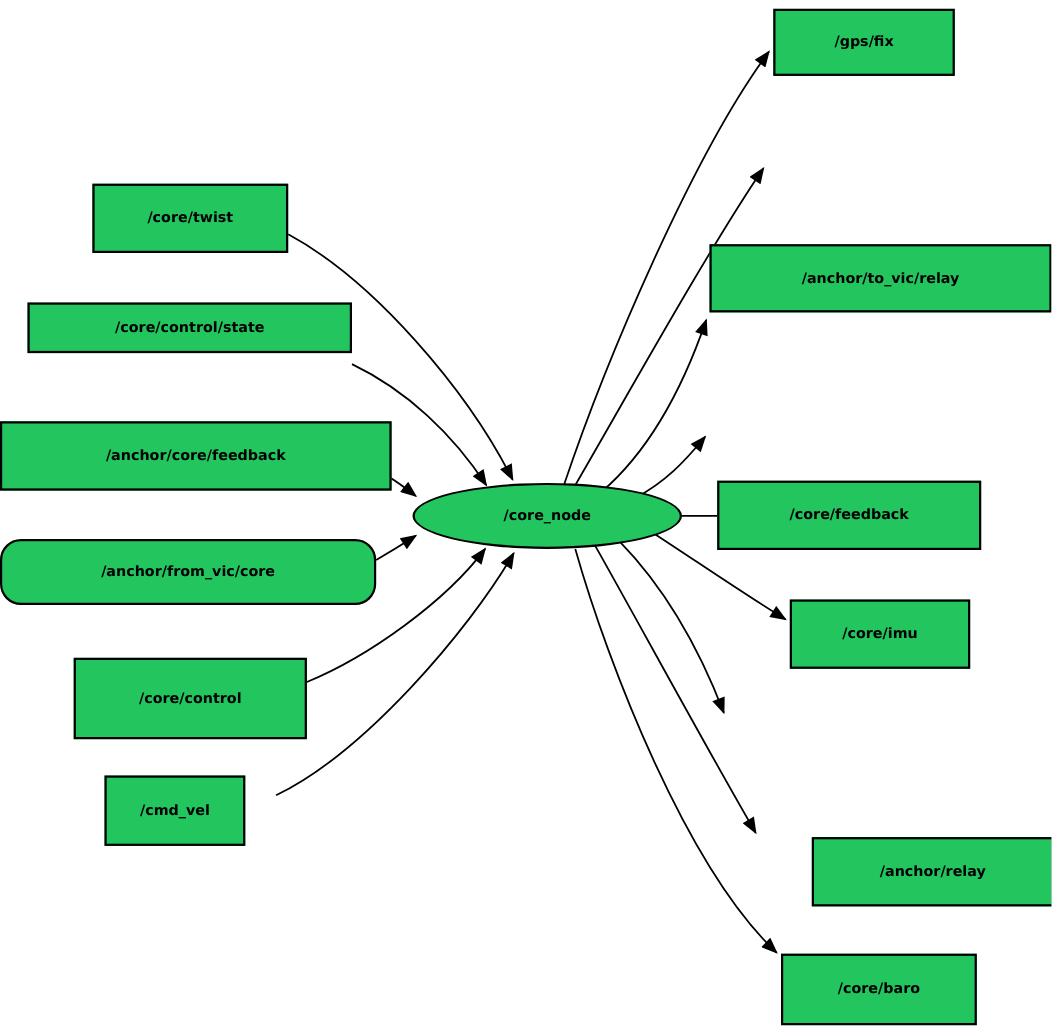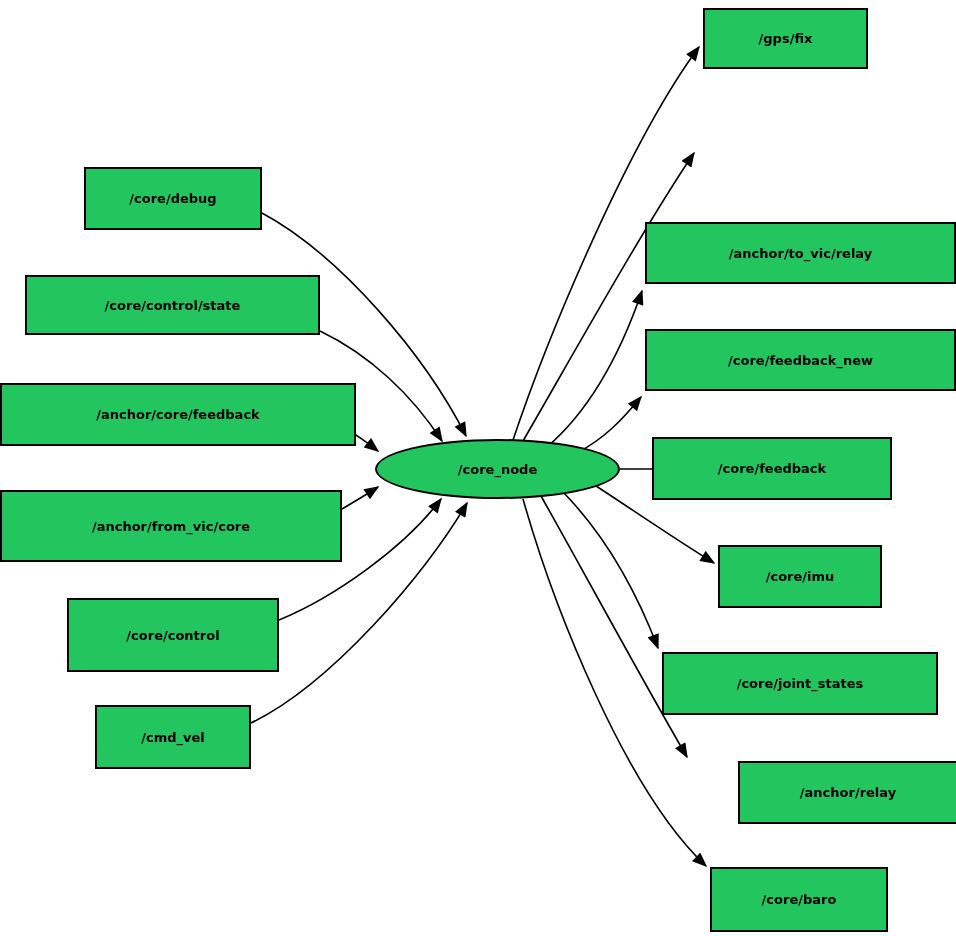--- a/index.html
+++ b/index.html
@@ -49,31 +49,29 @@
     <path class="edge" d="M 523 441 C 570 360, 645 225, 694 153" marker-end="url(#arrow)"></path>
     <path class="edge" d="M 547 447 C 590 410, 620 355, 642 291" marker-end="url(#arrow)"></path>
     <path class="edge" d="M 577 453 C 605 438, 622 420, 641 397" marker-end="url(#arrow)"></path>
     <path class="edge" d="M 620 469 C 640 469, 656 469, 676 469" marker-end="url(#arrow)"></path>
     <path class="edge" d="M 593 484 C 630 508, 672 537, 714 563" marker-end="url(#arrow)"></path>
     <path class="edge" d="M 563 492 C 600 530, 632 580, 658 648" marker-end="url(#arrow)"></path>
     <path class="edge" d="M 541 496 C 580 565, 645 685, 687 757" marker-end="url(#arrow)"></path>
     <path class="edge" d="M 523 499 C 553 605, 625 790, 706 866" marker-end="url(#arrow)"></path>
   </svg>
 
-  <div class="node" style="left:84px;top:167px;width:178px;height:63px;">/core/debug</div>
-  <div class="node" style="left:25px;top:275px;width:295px;height:60px;">/core/control/state</div>
+  <div class="node" style="left:84px;top:167px;width:178px;height:63px;">/core/twist</div>
+  <div class="node" style="left:25px;top:275px;width:295px;height:46px;">/core/control/state</div>
   <div class="node" style="left:0px;top:383px;width:356px;height:63px;">/anchor/core/feedback</div>
-  <div class="node" style="left:0px;top:490px;width:342px;height:72px;">/anchor/from_vic/core</div>
+  <div class="node" style="left:0px;top:490px;width:342px;height:60px;border-radius:19px;">/anchor/from_vic/core</div>
   <div class="node" style="left:67px;top:598px;width:212px;height:74px;">/core/control</div>
-  <div class="node" style="left:95px;top:705px;width:156px;height:64px;">/cmd_vel</div>
+  <div class="node" style="left:95px;top:705px;width:128px;height:64px;">/cmd_vel</div>
 
   <div class="node ellipse" style="left:375px;top:439px;width:245px;height:60px;">/core_node</div>
 
   <div class="node" style="left:703px;top:8px;width:165px;height:61px;">/gps/fix</div>
   <div class="node" style="left:645px;top:222px;width:311px;height:62px;">/anchor/to_vic/relay</div>
-  <div class="node" style="left:645px;top:329px;width:311px;height:62px;">/core/feedback_new</div>
   <div class="node" style="left:652px;top:437px;width:240px;height:63px;">/core/feedback</div>
   <div class="node" style="left:718px;top:545px;width:164px;height:63px;">/core/imu</div>
-  <div class="node" style="left:662px;top:652px;width:276px;height:63px;">/core/joint_states</div>
   <div class="node" style="left:690px;top:761px;width:220px;height:63px;margin-left:48px;">/anchor/relay</div>
   <div class="node" style="left:710px;top:867px;width:178px;height:65px;">/core/baro</div>
 
 </div>
 
 </body></html>

